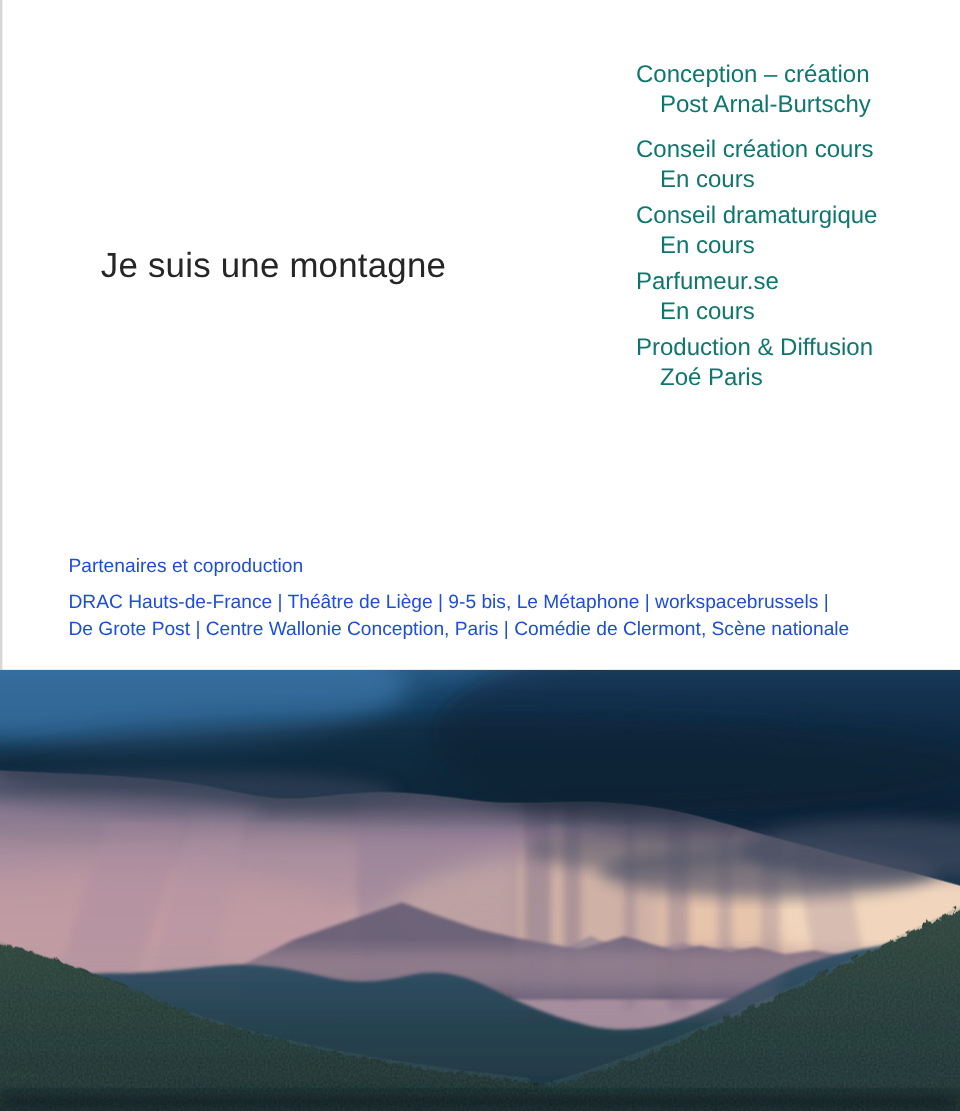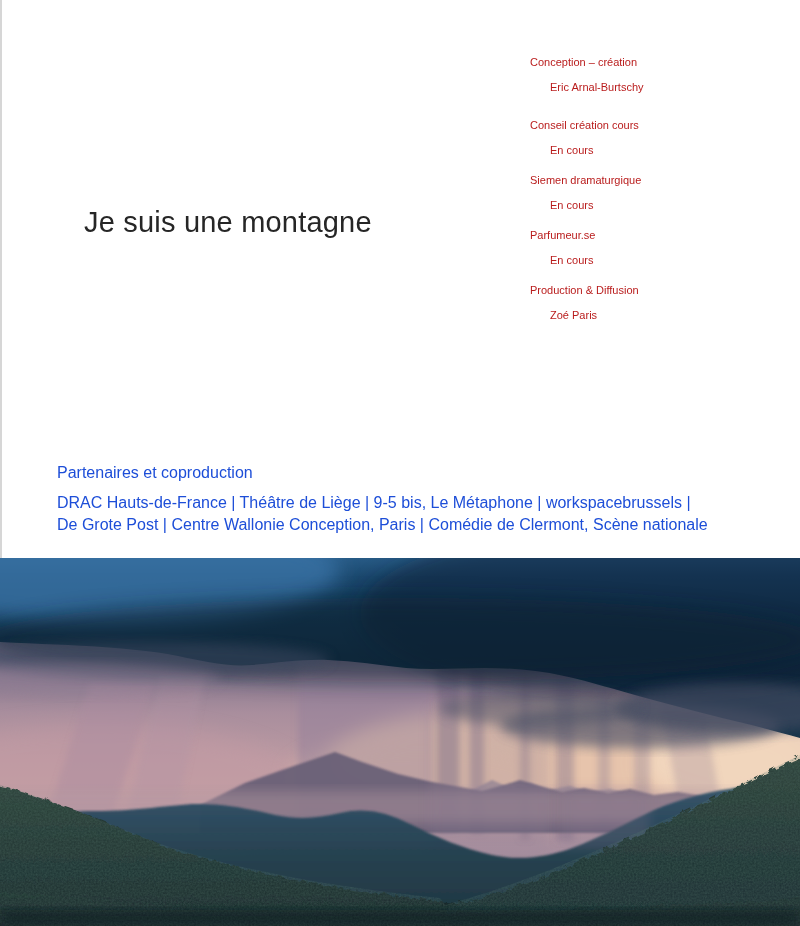--- a/index.html
+++ b/index.html
@@ -14,21 +14,21 @@
     position: absolute; left: 0; top: 0; width: 2px; height: 558px;
     background: #d6d6d6;
   }
   .title {
     position: absolute; left: 84px; top: 206px;
     margin: 0; font-size: 29px; font-weight: 400; letter-spacing: 0.2px;
     color: #262626; white-space: nowrap;
   }
   .credits {
     position: absolute; left: 530px; top: 50px;
-    color: #b91c1c; font-size: 11px; line-height: 25px;
+    color: #0f766e; font-size: 20px; line-height: 25px;
   }
   .credit { margin-bottom: 5px; }
   .credit:first-child { margin-bottom: 13px; }
   .credit .role { white-space: nowrap; }
   .credit .name { padding-left: 20px; white-space: nowrap; }
   .partners {
     position: absolute; left: 57px; top: 460px;
     color: #1d4ed8; font-size: 16px;
   }
   .partners-heading { line-height: 25px; margin-bottom: 7px; white-space: nowrap; }
@@ -44,28 +44,28 @@
 
 <div class="page">
 
   <div class="page-edge"></div>
 
   <h1 class="title">Je suis une montagne</h1>
 
   <div class="credits">
     <div class="credit">
       <div class="role">Conception – création</div>
-      <div class="name">Eric Arnal-Burtschy</div>
+      <div class="name">Post Arnal-Burtschy</div>
     </div>
     <div class="credit">
       <div class="role">Conseil création cours</div>
       <div class="name">En cours</div>
     </div>
     <div class="credit">
-      <div class="role">Siemen dramaturgique</div>
+      <div class="role">Conseil dramaturgique</div>
       <div class="name">En cours</div>
     </div>
     <div class="credit">
       <div class="role">Parfumeur.se</div>
       <div class="name">En cours</div>
     </div>
     <div class="credit">
       <div class="role">Production &amp; Diffusion</div>
       <div class="name">Zoé Paris</div>
     </div>

